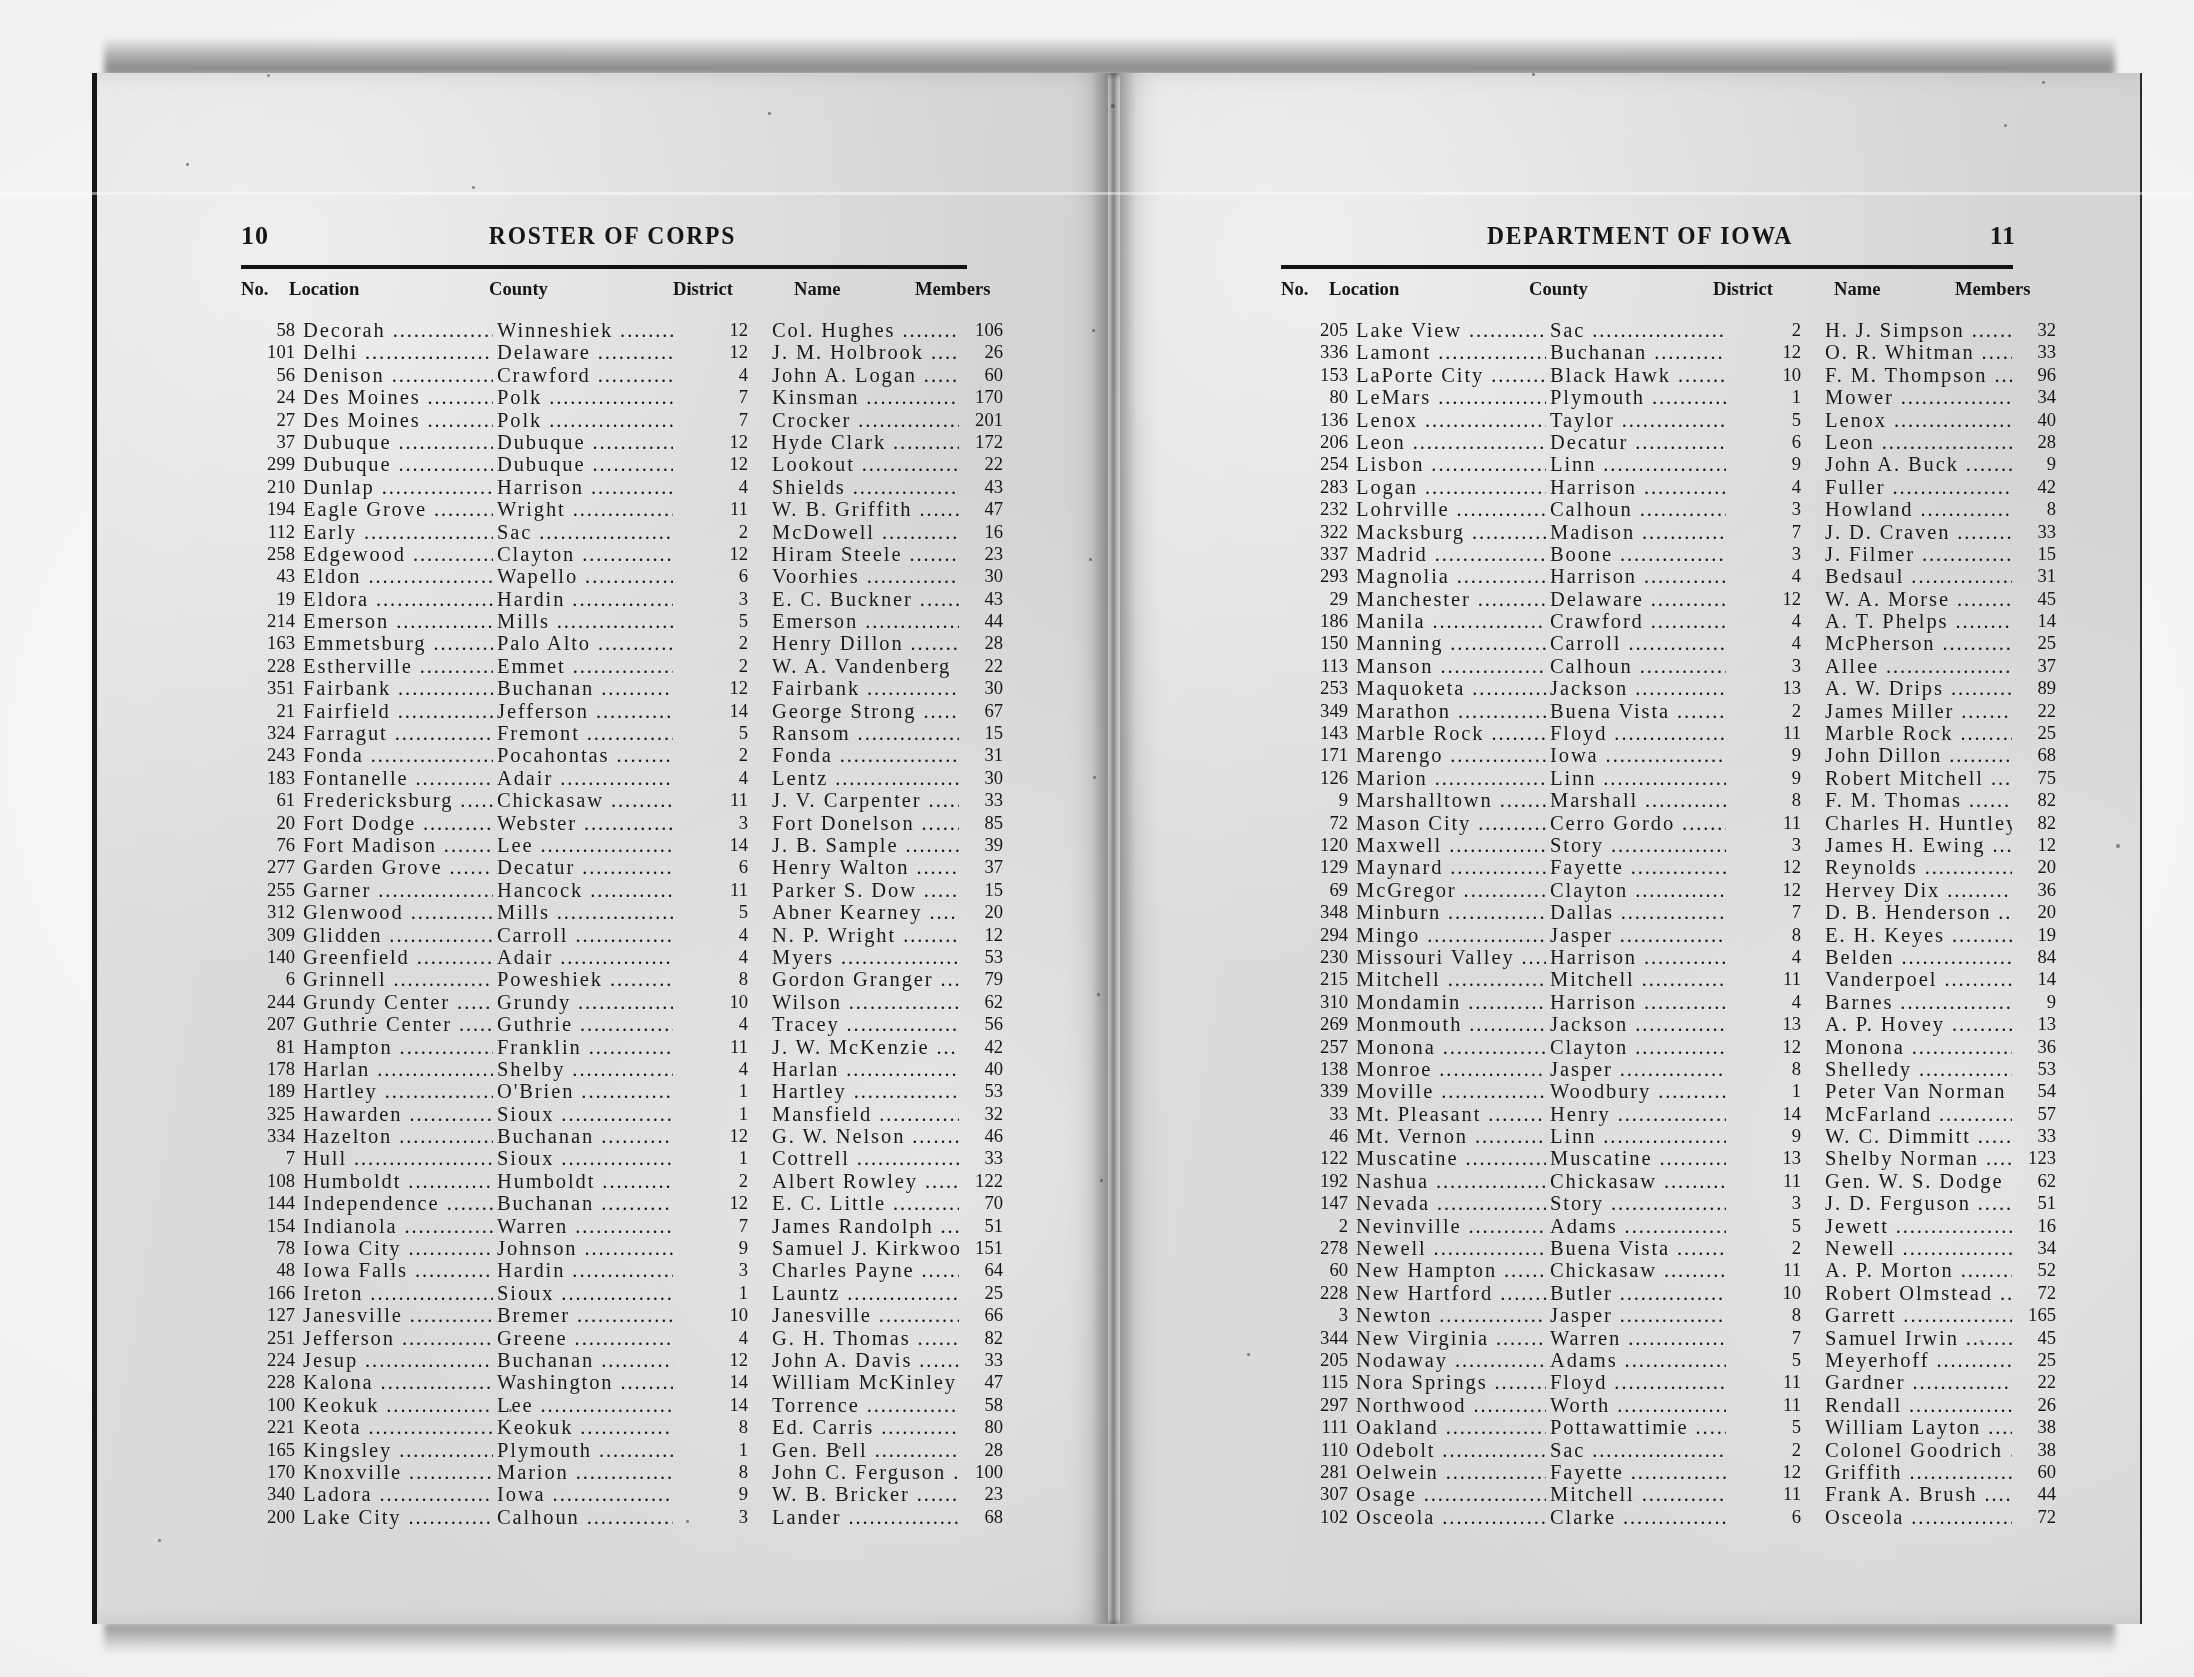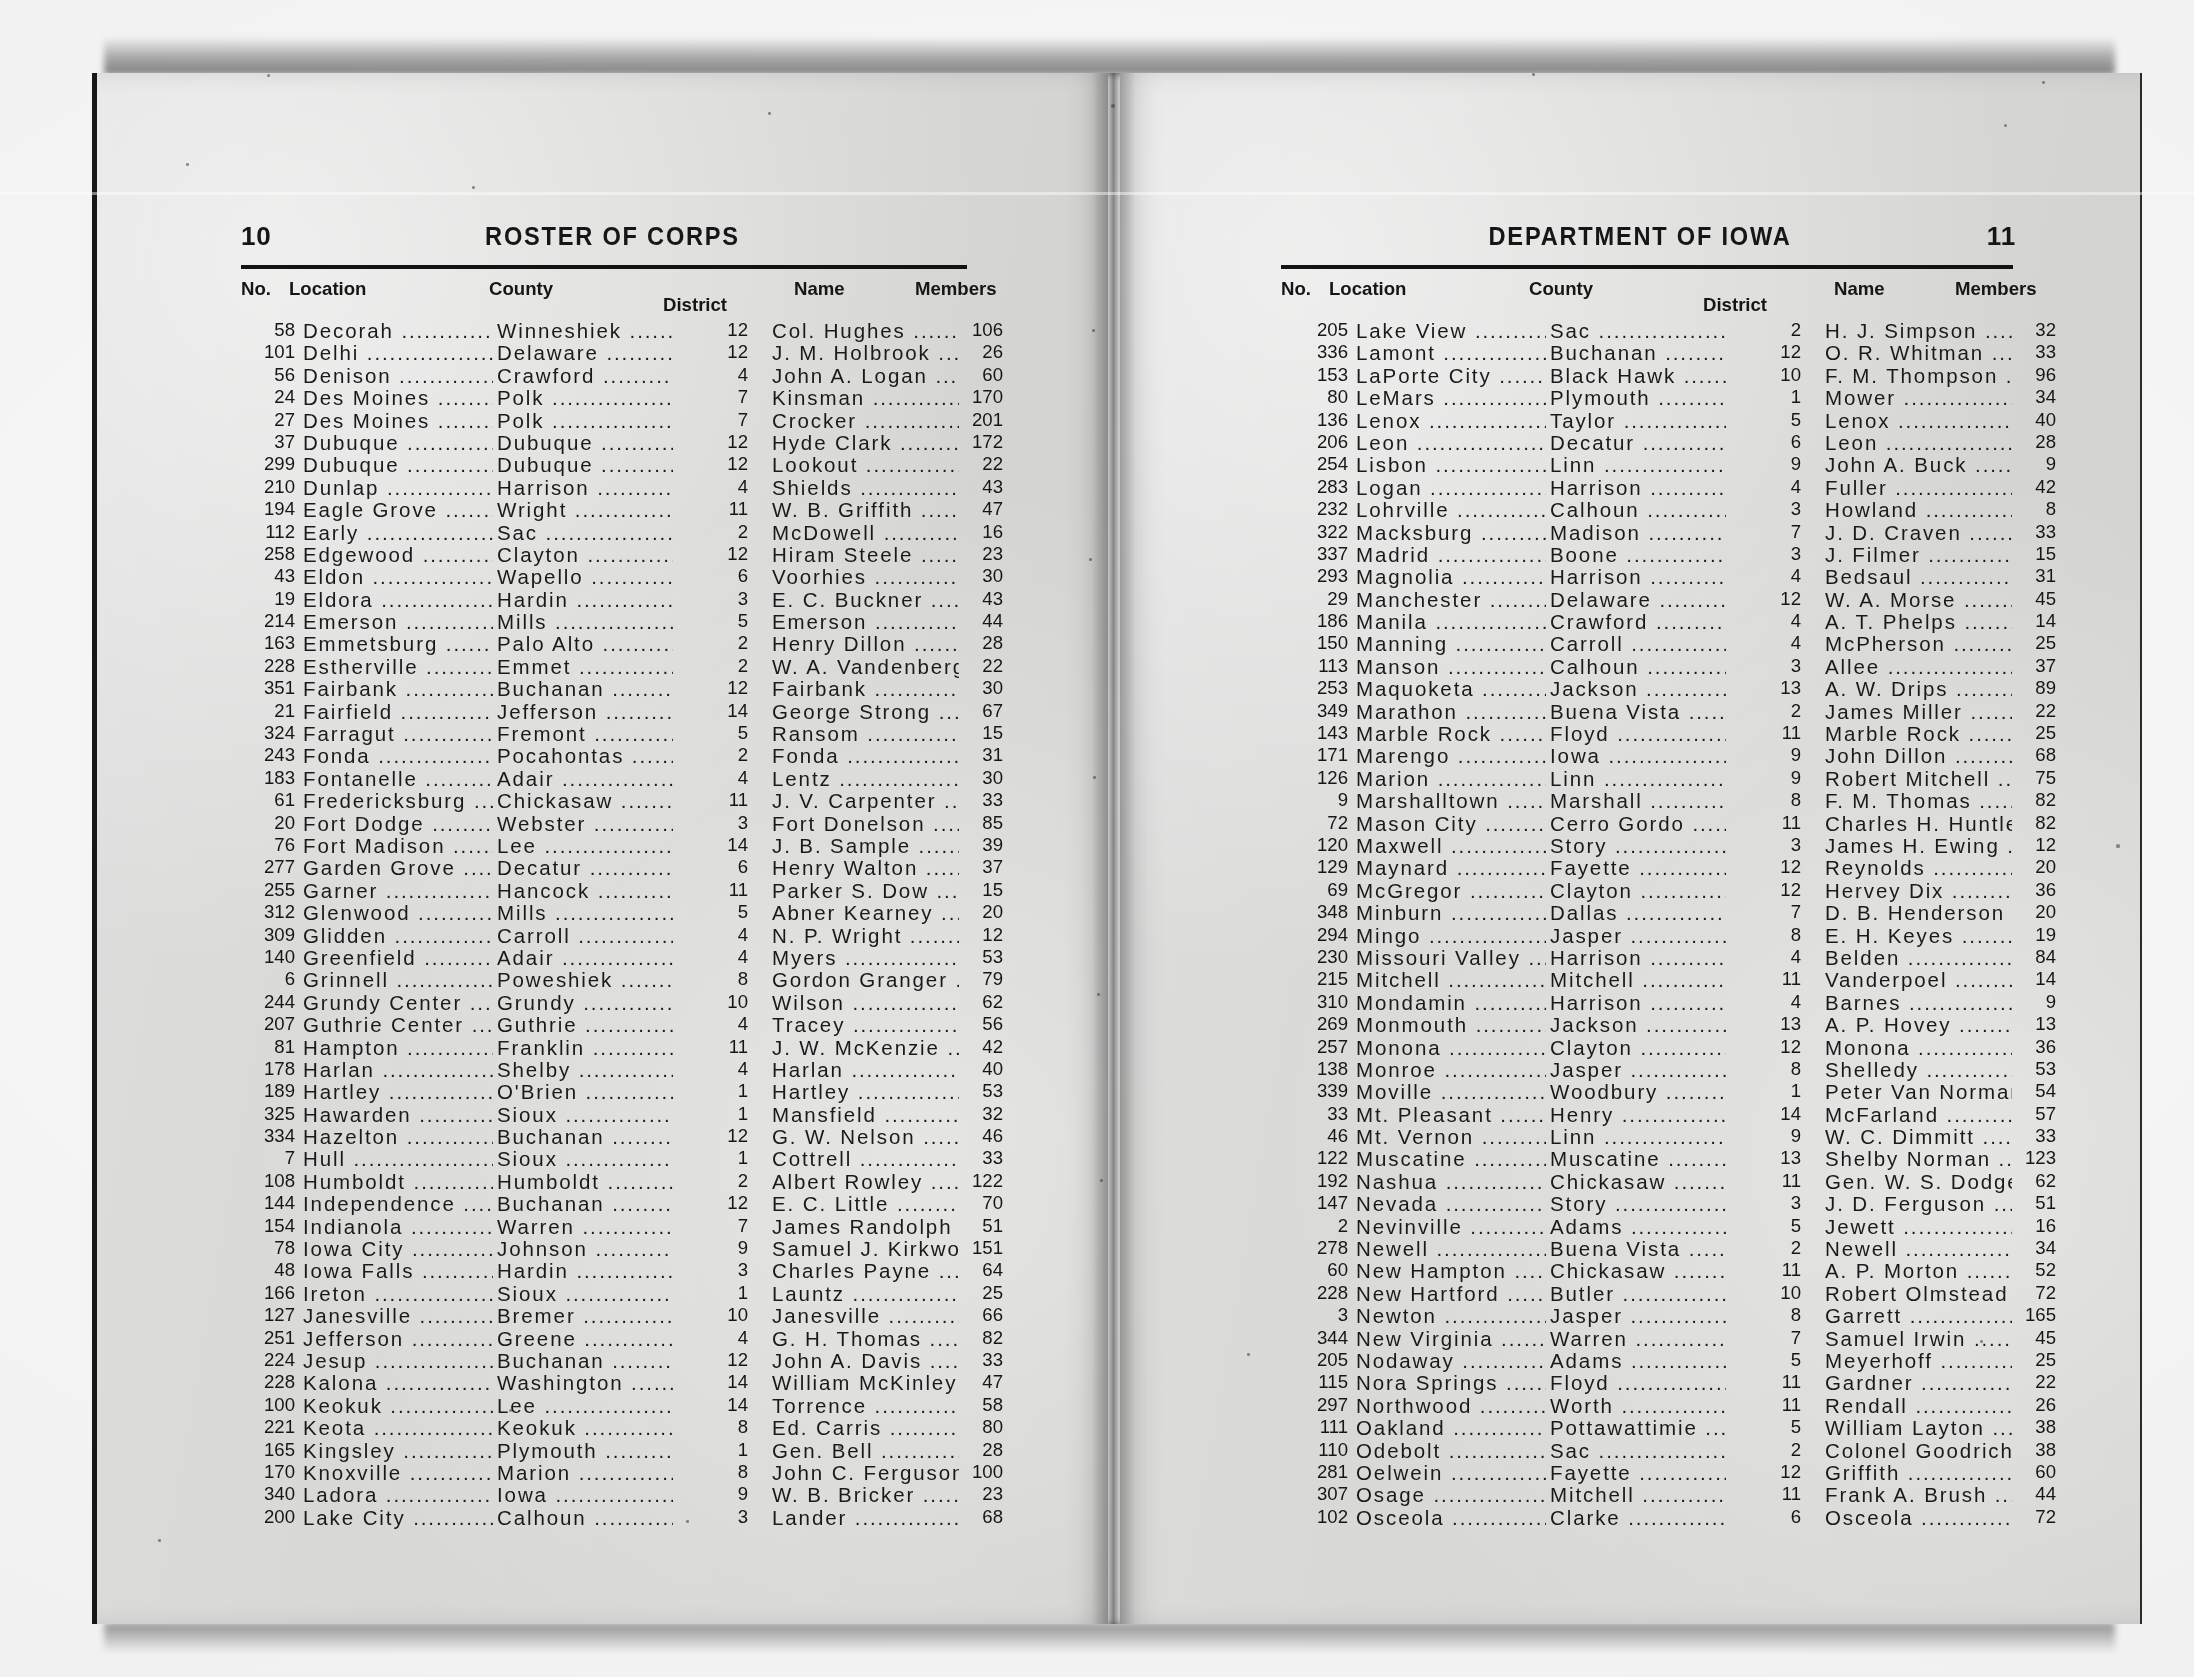--- a/index.html
+++ b/index.html
@@ -7,21 +7,21 @@
     margin: 0;
     padding: 0;
     background: #ffffff;
   }
   .scan {
     position: relative;
     width: 2194px;
     height: 1678px;
     background: #15803d;
     overflow: hidden;
-    font-family: Liberation Sans, sans-serif;
+    font-family: Liberation Serif, serif;
   }
   
   .scan-backdrop {
     position: absolute;
     inset: 0;
     background:
       radial-gradient(ellipse 150% 120% at 50% 45%, #fbfbfb 0%, #f1f1f1 55%, #e8e8e8 100%);
   }
   
   .book {
@@ -135,21 +135,21 @@
     width: 738px;
     height: 28.5px;
     font-size: 18.6px;
     font-weight: bold;
   }
   .page-right .col-heads { left: 161px; width: 738px; }
   .col-heads span { position: absolute; white-space: nowrap; }
   .ch-no       { left: 0px; }
   .ch-location { left: 48px; }
   .ch-county   { left: 248px; text-align: right; }
-  .ch-district { left: 422px; margin-top: 16px; }
+  .ch-district { left: 432px; }
   .ch-name     { left: 546px; margin-left: 7px; }
   .ch-members  { left: 674px; }
 
   .roster {
     position: absolute;
     top: 246px;
     left: 141px;
     width: 763px;
   }
   .page-right .roster { left: 171px; }

